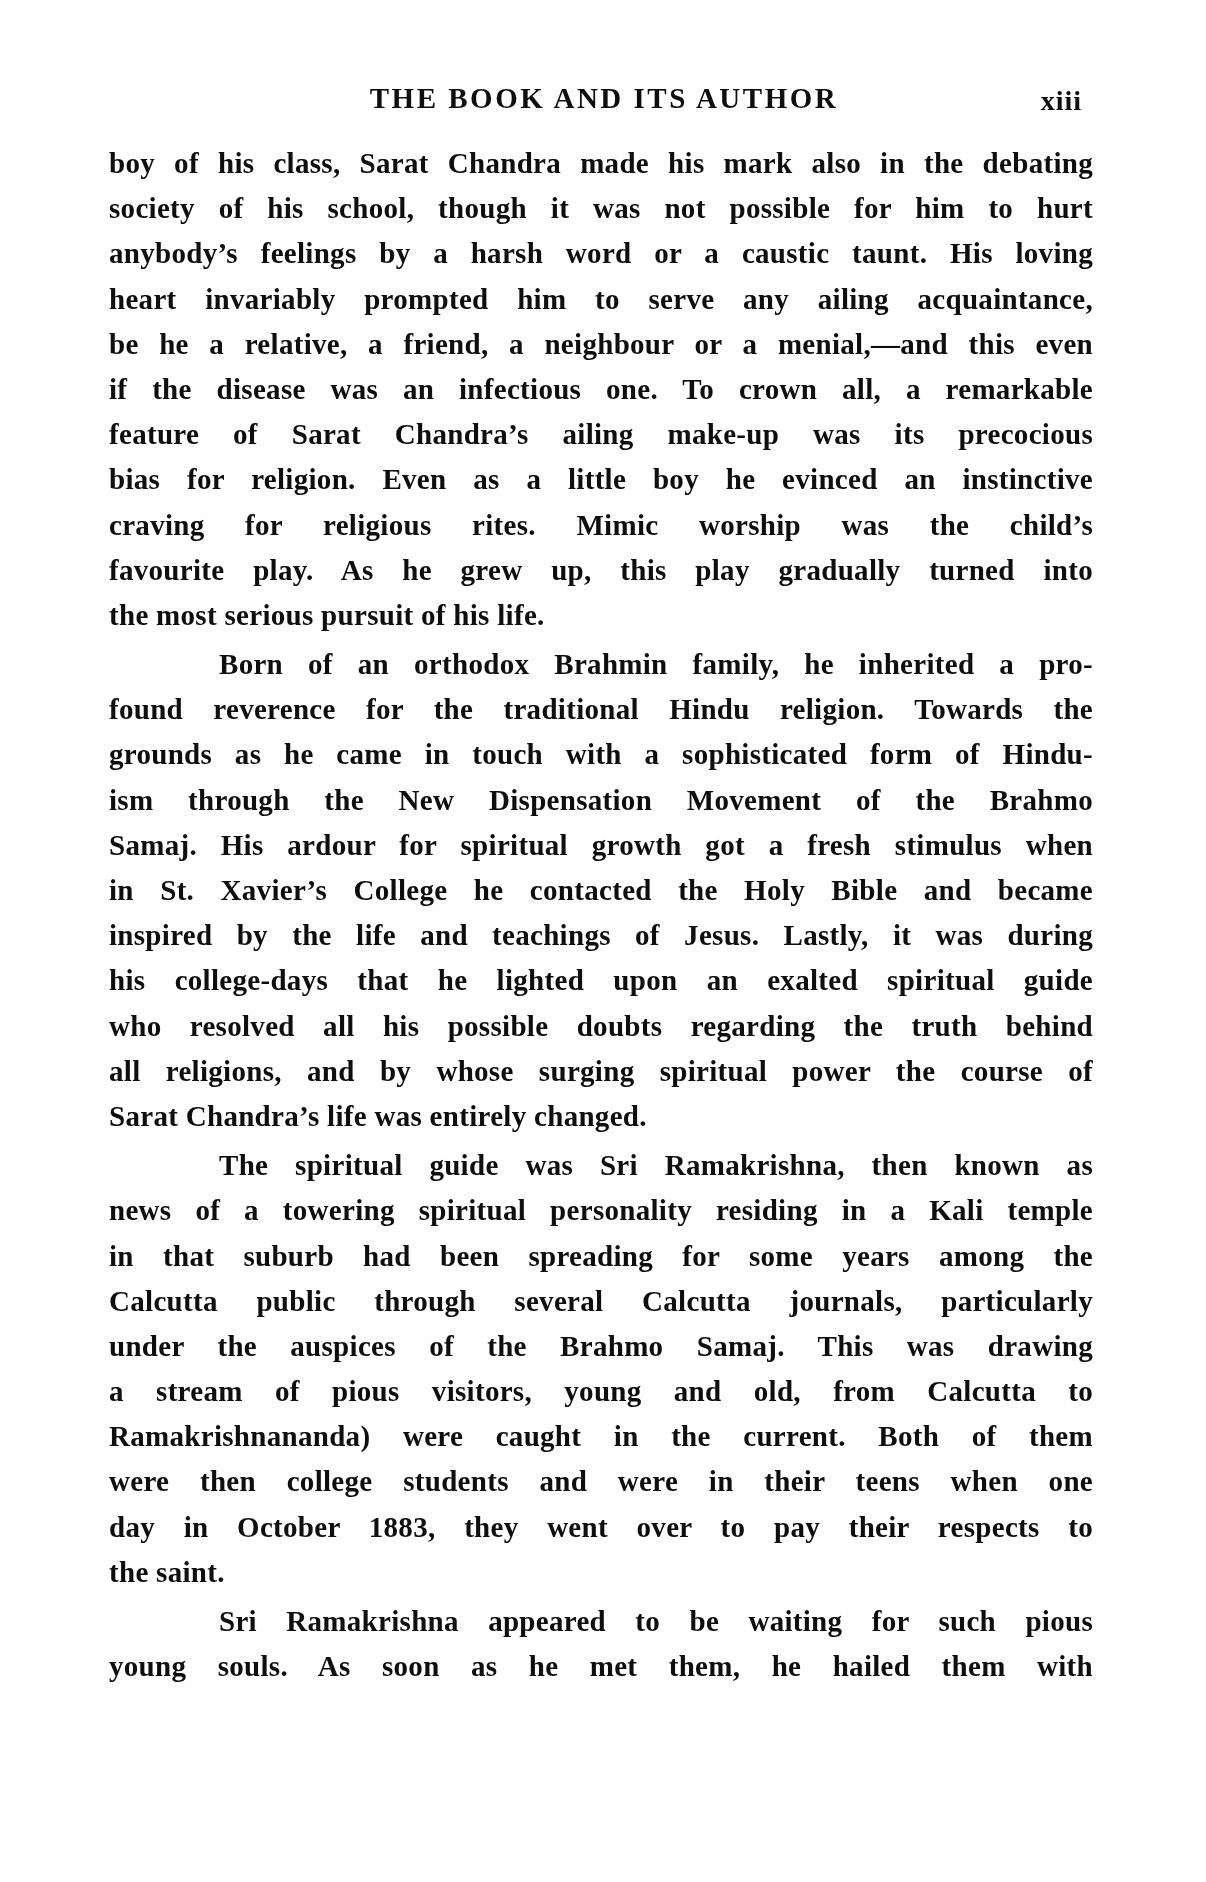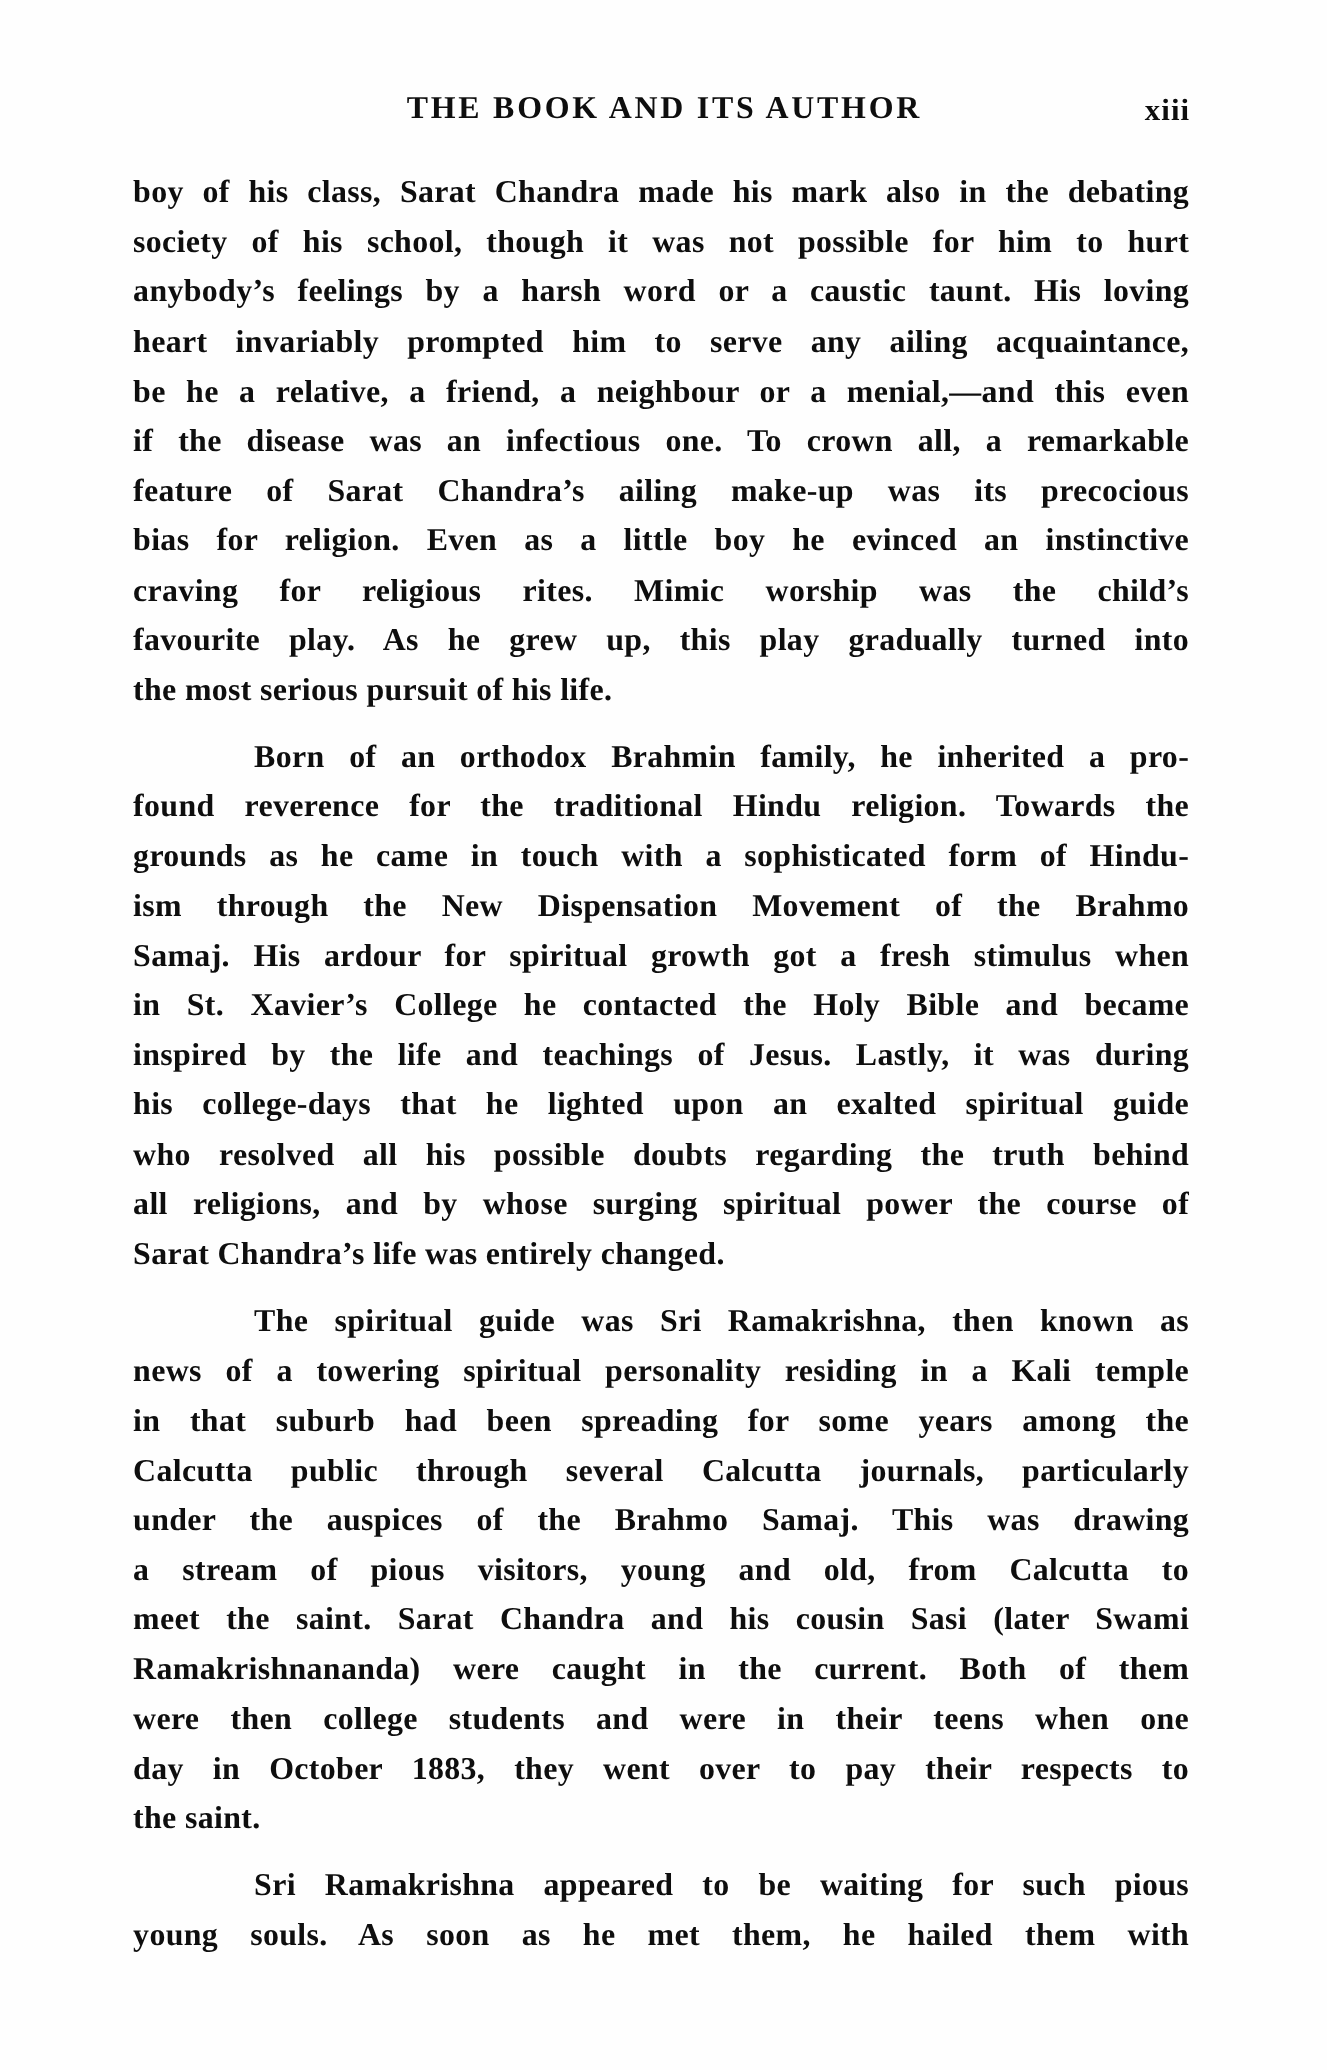--- a/index.html
+++ b/index.html
@@ -44,21 +44,21 @@
   }
   .body-text {
     position: absolute;
     top: 137px;
     left: 105px;
     width: 992px;
     font-size: 29px;
     font-weight: 600;
     letter-spacing: 0.3px;
   }
-  .para { margin: 16px; }
+  .para { margin: 4px; }
   .line {
     height: 45.2px;
     line-height: 45.2px;
     text-align: justify;
     text-align-last: justify;
     overflow: hidden;
     white-space: nowrap;
   }
   .line.para-end {
     text-align-last: left;
@@ -102,21 +102,20 @@
         <div class="line">all religions, and by whose surging spiritual power the course of</div>
         <div class="line para-end">Sarat Chandra’s life was entirely changed.</div>
       </div>
       <div class="para">
         <div class="line indent">The spiritual guide was Sri Ramakrishna, then known as</div>
         <div class="line">news of a towering spiritual personality residing in a Kali temple</div>
         <div class="line">in that suburb had been spreading for some years among the</div>
         <div class="line">Calcutta public through several Calcutta journals, particularly</div>
         <div class="line">under the auspices of the Brahmo Samaj. This was drawing</div>
         <div class="line">a stream of pious visitors, young and old, from Calcutta to</div>
-        <div class="line">meet the saint. Sarat Chandra and his cousin Sasi (later Swami</div>
         <div class="line">Ramakrishnananda) were caught in the current. Both of them</div>
         <div class="line">were then college students and were in their teens when one</div>
         <div class="line">day in October 1883, they went over to pay their respects to</div>
         <div class="line para-end">the saint.</div>
       </div>
       <div class="para">
         <div class="line indent">Sri Ramakrishna appeared to be waiting for such pious</div>
         <div class="line">young souls. As soon as he met them, he hailed them with</div>
       </div>
     </div>

